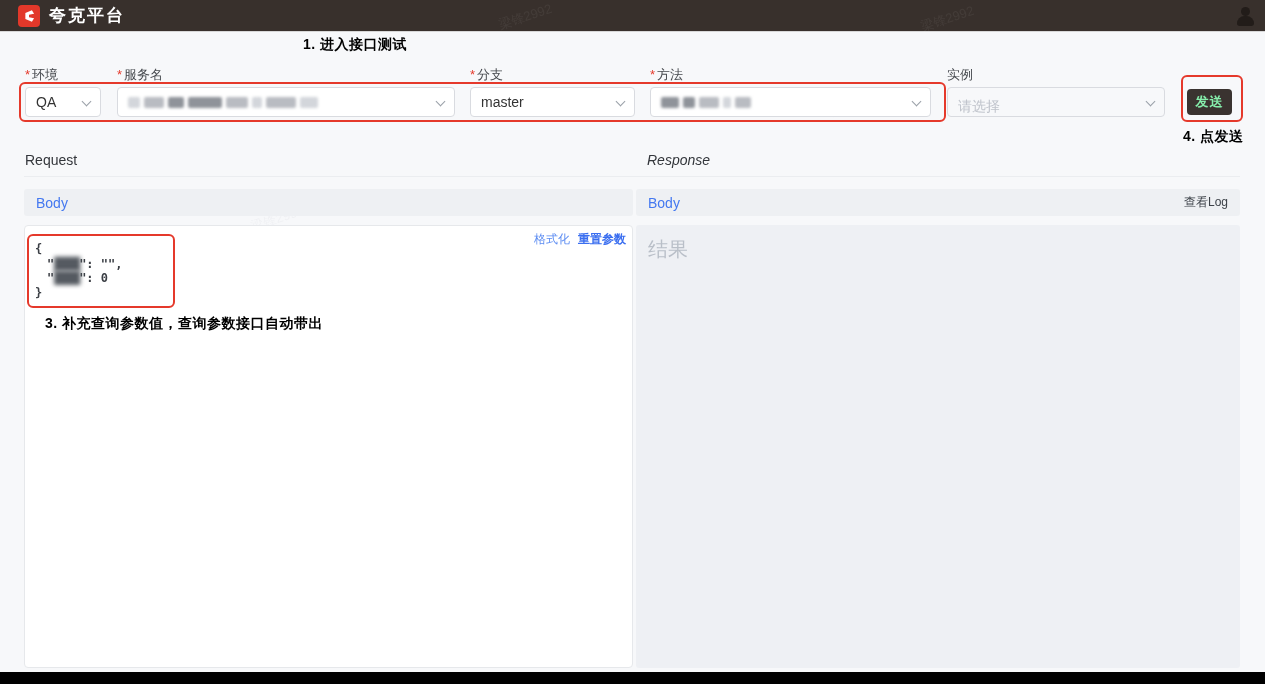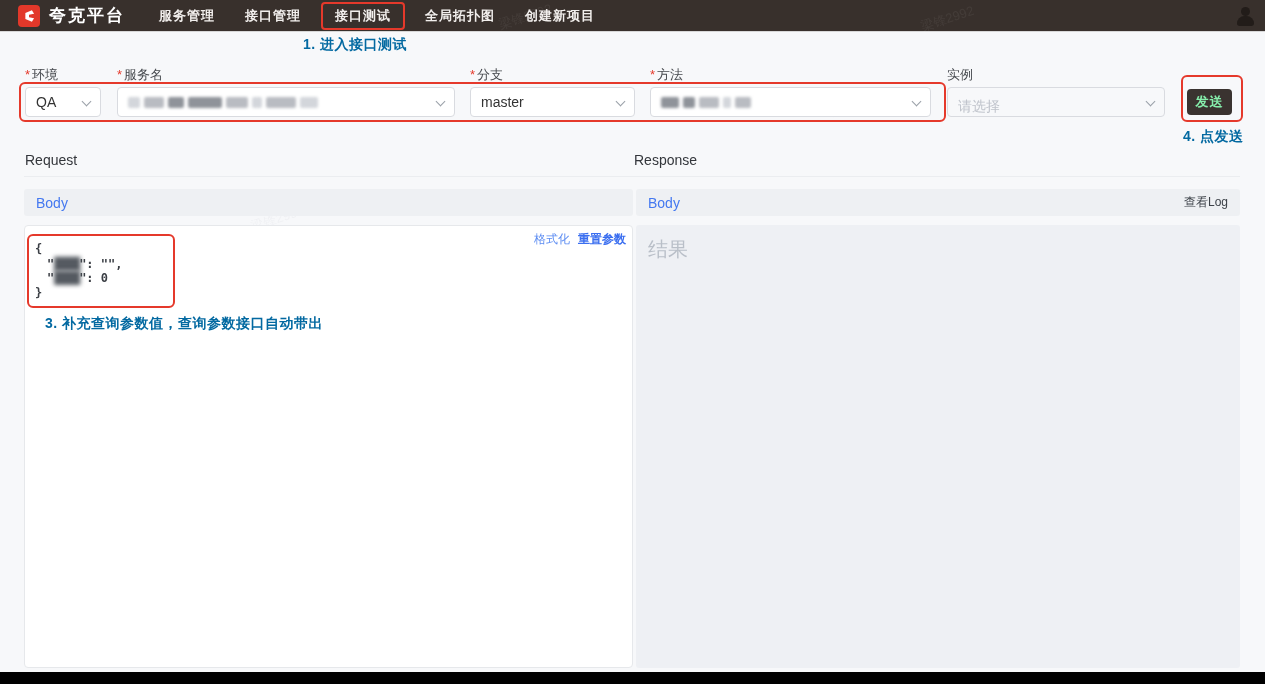--- a/index.html
+++ b/index.html
@@ -54,21 +54,21 @@
   
   .wm {
     position: absolute; font-size: 13px; transform: rotate(-18deg);
     pointer-events: none; user-select: none; white-space: nowrap;
   }
   .wm-light { color: rgba(255,255,255,0.06); }
   .wm-dark { color: rgba(60,60,80,0.035); }
 
   
   .step-note {
-    position: absolute; color: #0369a1; font-size: 14px; font-weight: 600;
+    position: absolute; color: #000000; font-size: 14px; font-weight: 600;
     white-space: nowrap; letter-spacing: 0.5px;
   }
 
   
   .field-label {
     position: absolute; top: 66px; font-size: 13px; color: #45484d; font-weight: 500;
   }
   .req-star { color: #e5392b; margin-right: 2px; }
   .select {
     position: absolute; top: 87px; height: 30px; background: #ffffff;
@@ -158,27 +158,20 @@
 
 <div id="app">
 
   <div class="header">
     <div class="logo-box">
       <svg width="16" height="16" viewBox="0 0 22 22">
         <path d="M15,3 L6,7 L6,15 L15,19 L18,14 L11,12.6 L11,9.4 L18,8 Z" fill="#ffffff"></path>
       </svg>
     </div>
     <div class="brand">夸克平台</div>
-    <div class="nav">
-      <span class="nav-item">服务管理</span>
-      <span class="nav-item">接口管理</span>
-      <span class="nav-item active">接口测试</span>
-      <span class="nav-item">全局拓扑图</span>
-      <span class="nav-item">创建新项目</span>
-    </div>
     <span class="wm wm-light" style="left:498px; top:8px;">梁锋2992</span>
     <span class="wm wm-light" style="left:920px; top:10px;">梁锋2992</span>
     <div class="avatar"></div>
   </div>
 
   <span class="wm wm-dark" style="left:250px; top:210px;">梁锋2992</span>
   <span class="wm wm-dark" style="left:830px; top:95px;">梁锋2992</span>
   <span class="wm wm-dark" style="left:560px; top:430px;">梁锋2992</span>
   <span class="wm wm-dark" style="left:1010px; top:520px;">梁锋2992</span>
 
@@ -231,21 +224,21 @@
   </div>
 
   <div class="red-frame" style="left:19px; top:82px; width:927px; height:40px;"></div>
 
   <button class="send-btn">发送</button>
   <div class="red-frame" style="left:1181px; top:75px; width:62px; height:47px;"></div>
 
   <div class="step-note" style="left:1183px; top:128px;">4. 点发送</div>
 
   <div class="pane-title" style="left:25px;">Request</div>
-  <div class="pane-title" style="left:634px;">Response</div>
+  <div class="pane-title" style="left:647px;font-style:italic;">Response</div>
   <div class="title-divider"></div>
 
   <div class="tab-bar" style="left:24px; width:609px;">
     <span class="tab-body">Body</span>
   </div>
   <div class="tab-bar" style="left:636px; width:604px;">
     <span class="tab-body">Body</span>
     <span class="log-link">查看Log</span>
   </div>
 

